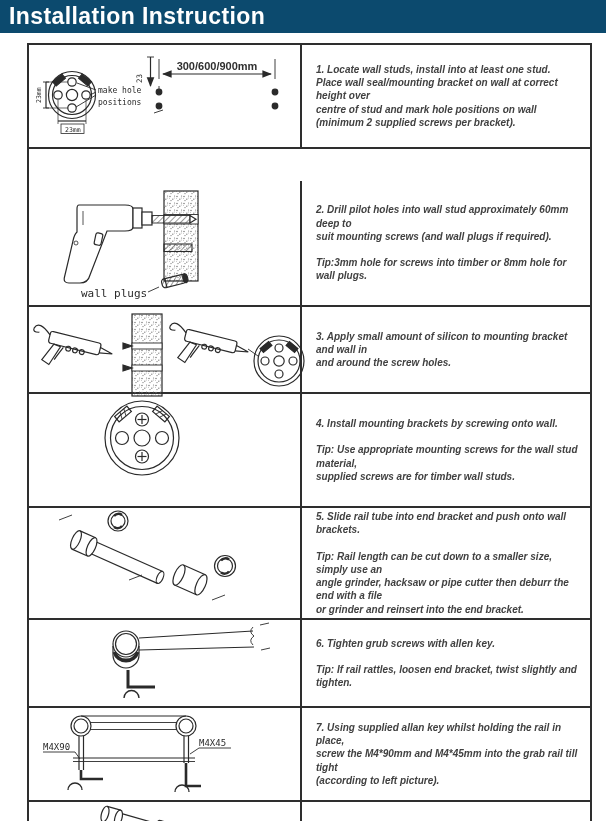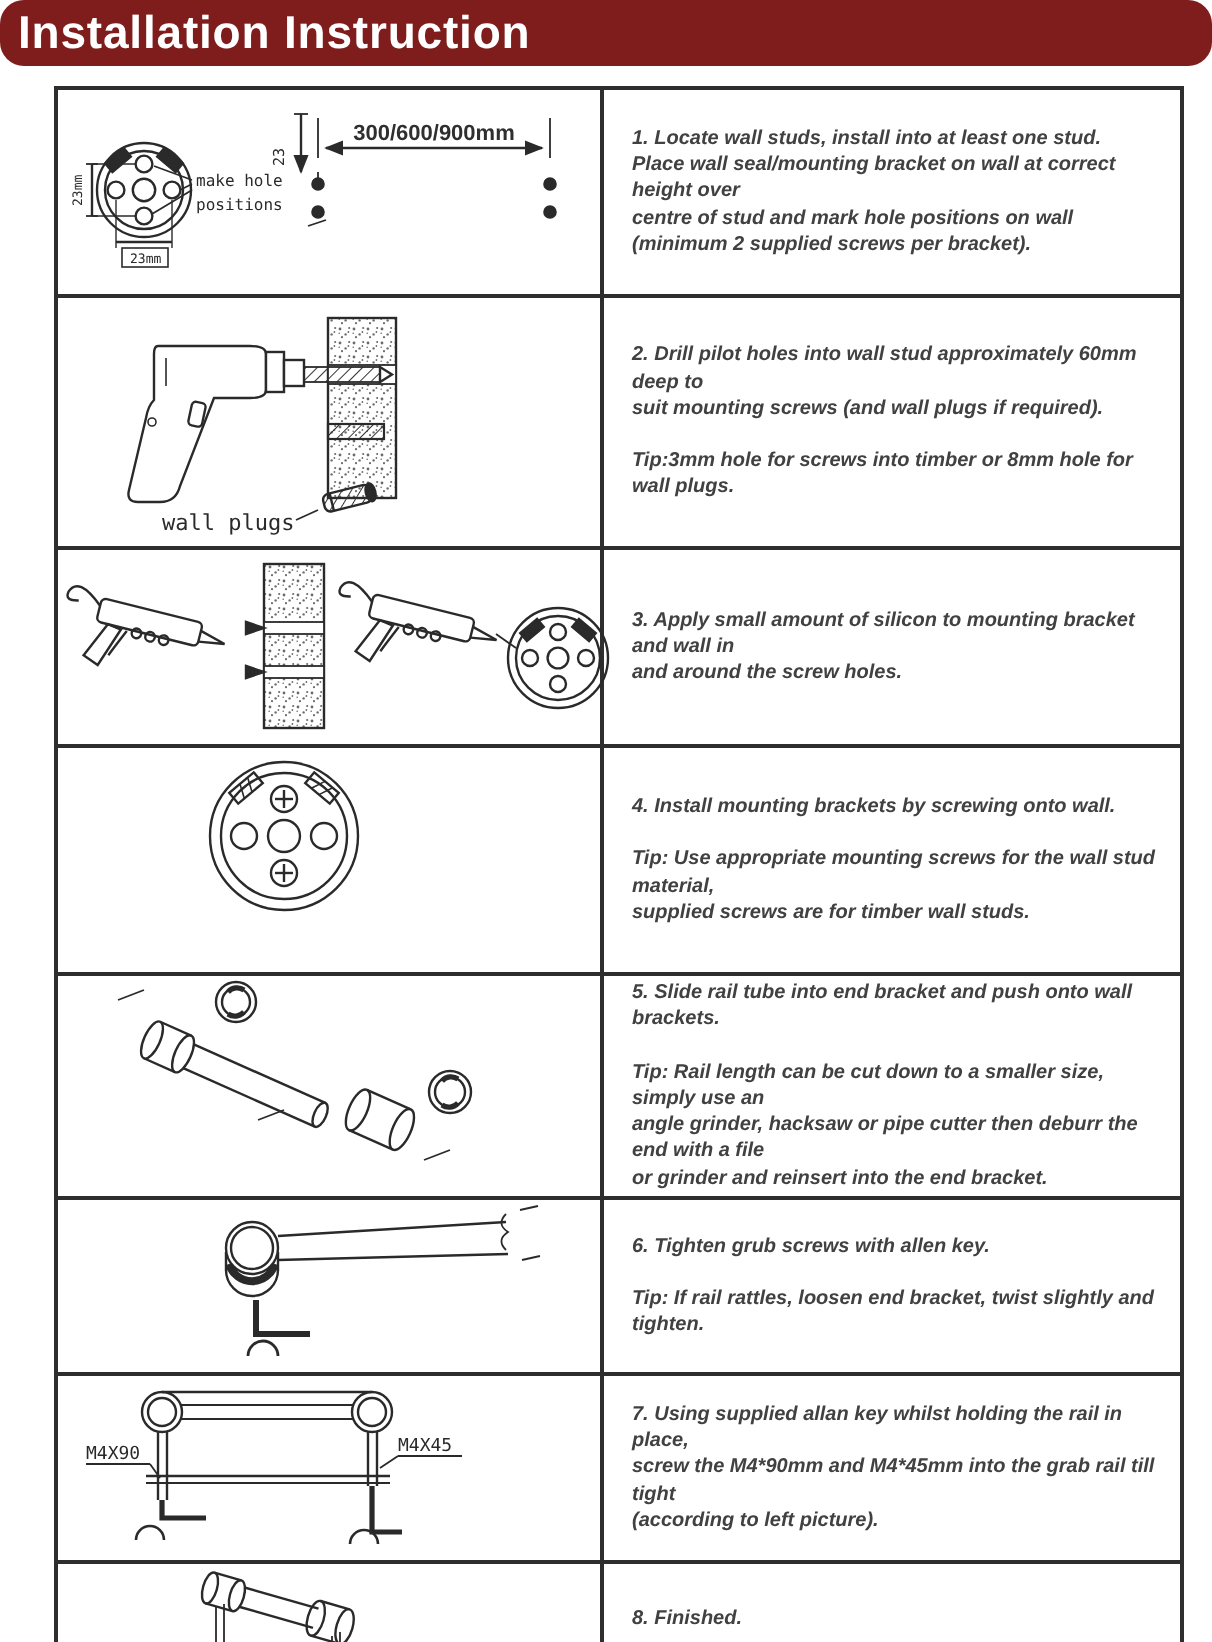--- a/index.html
+++ b/index.html
@@ -1,29 +1,29 @@
 <!DOCTYPE html>
 <html><head>
 <meta charset="utf-8">
 <style>
   * { margin:0; padding:0; box-sizing:border-box; }
   html,body { width:606px; height:821px; background:#fff; font-family:"Liberation Sans",sans-serif; }
   body { position:relative; overflow:hidden; }
-  .titlebar { position:absolute; top:0; left:0; width:606px; height:33px; background:#7f1d1d;
-              color:#fff; font-size:23px; font-weight:bold; line-height:32px; padding-left:9px; letter-spacing:.4px;border-radius:12px; }
+  .titlebar { position:absolute; top:0; left:0; width:606px; height:33px; background:#0c4a6e;
+              color:#fff; font-size:23px; font-weight:bold; line-height:32px; padding-left:9px; letter-spacing:.4px; }
   .sheet { position:absolute; top:43px; left:27px; width:565px;
            border:2px solid #2e2e2e; border-bottom:4px solid #4a4a4a; background:#fff; }
   .row { display:flex; border-bottom:2px solid #2e2e2e; }
   .row:last-child { border-bottom:none; }
   .cell-l { width:273px; border-right:2px solid #2e2e2e; position:relative; }
   .cell-l svg { display:block; overflow:visible; }
   .cell-r { flex:1; display:flex; align-items:center; padding:4px 8px 4px 14px;font-style:italic; }
   .step-text { font-size:10px; font-weight:bold; color:#414141; line-height:1.32; white-space:pre-line; }
-  .h1 .cell-l,.h1 .cell-r{height:102px;} .h2 .cell-l,.h2 .cell-r{height:124px;}
-  .h3 .cell-l,.h3 .cell-r{height:97px;}  .h4 .cell-l,.h4 .cell-r{height:112px;}
+  .h1 .cell-l,.h1 .cell-r{height:102px;} .h2 .cell-l,.h2 .cell-r{height:124px;margin-top:32px;}
+  .h3 .cell-l,.h3 .cell-r{height:85px;}  .h4 .cell-l,.h4 .cell-r{height:112px;}
   .h5 .cell-l,.h5 .cell-r{height:110px;} .h6 .cell-l,.h6 .cell-r{height:86px;}
   .h7 .cell-l,.h7 .cell-r{height:92px;}  .h8 .cell-l,.h8 .cell-r{height:56px;}
   .mono { font-family:"DejaVu Sans Mono",monospace; fill:#2a2a2a; stroke:none; }
   .ln { stroke:#2a2a2a; fill:none; stroke-width:1.2; }
 </style>
 </head>
 <body>
 
 <svg width="0" height="0" style="position:absolute" aria-hidden="true">
   <defs>

